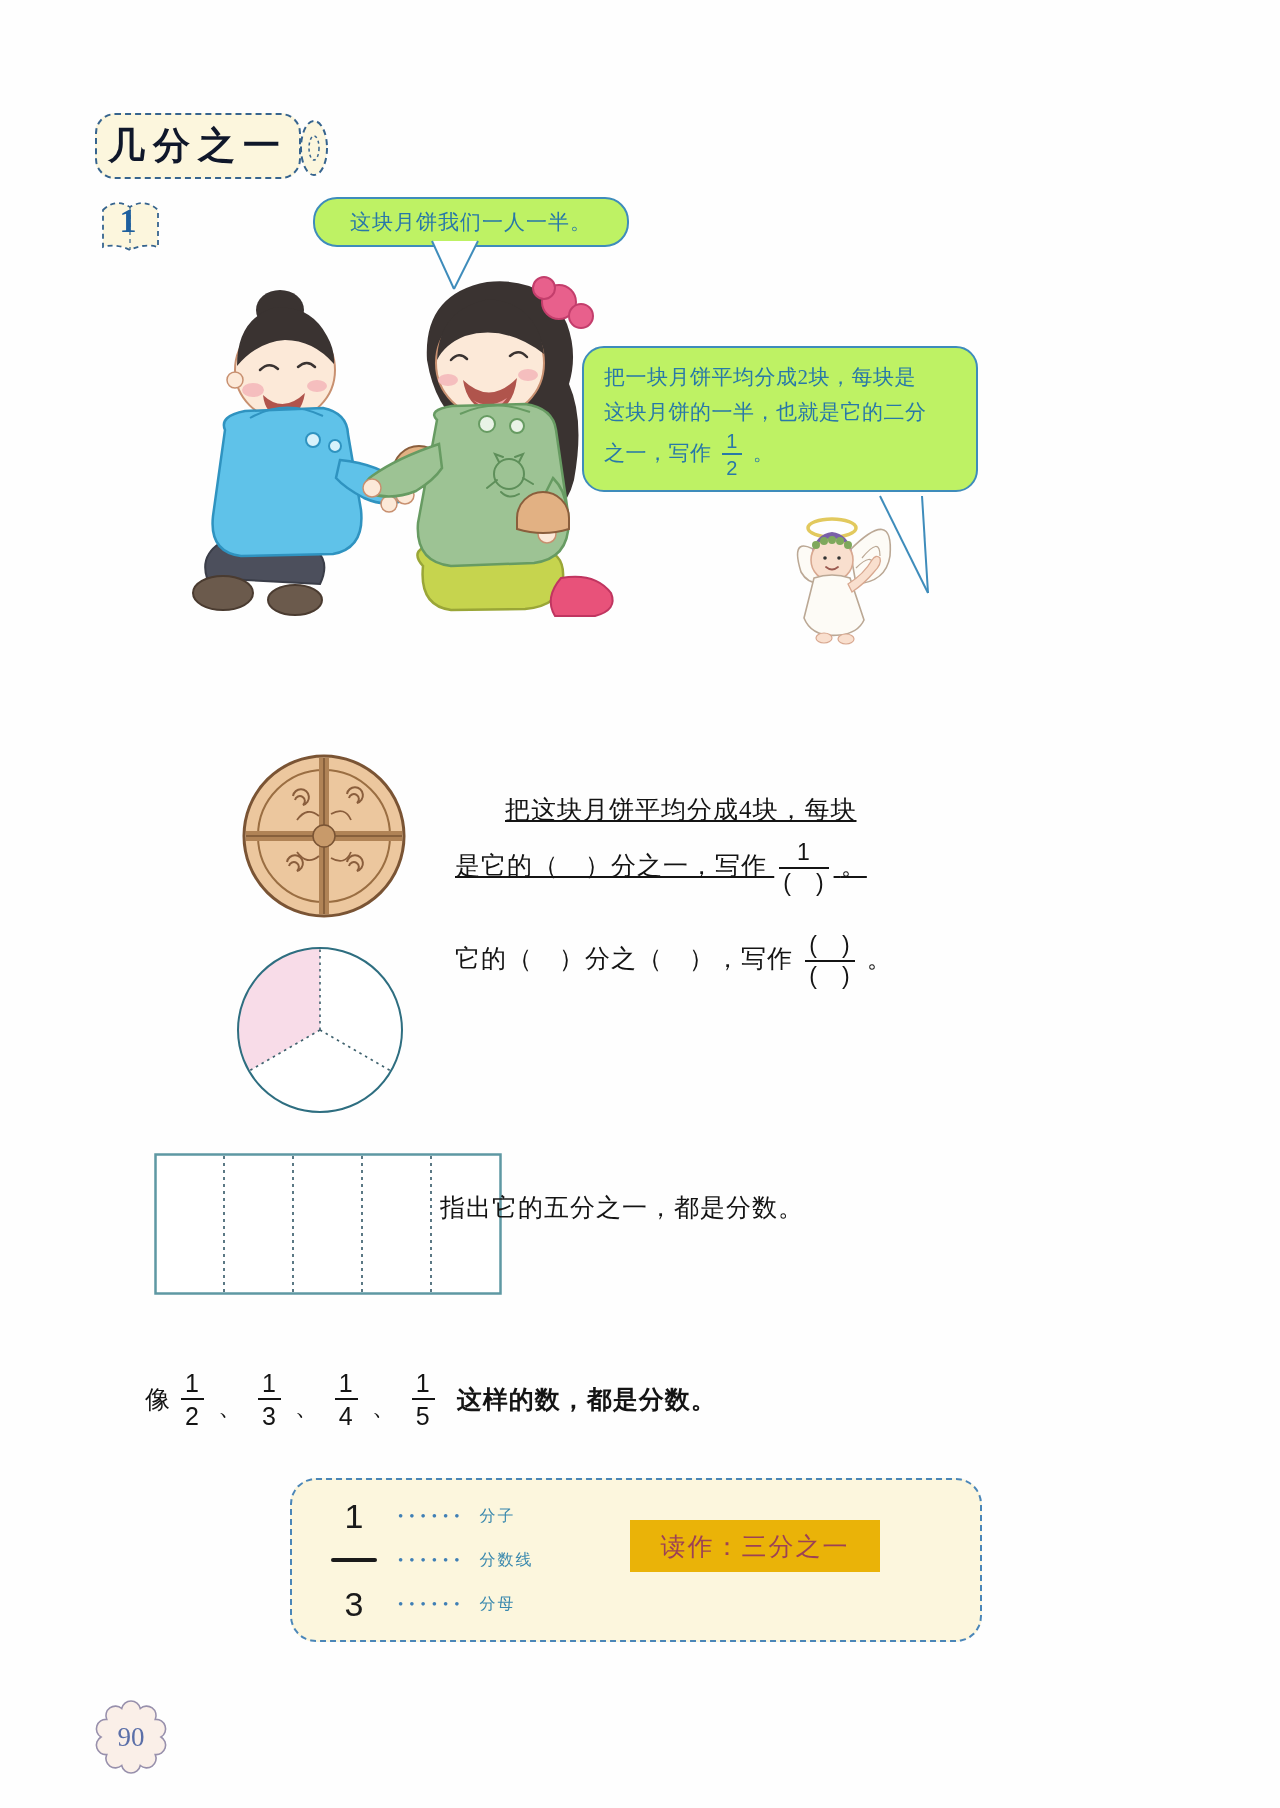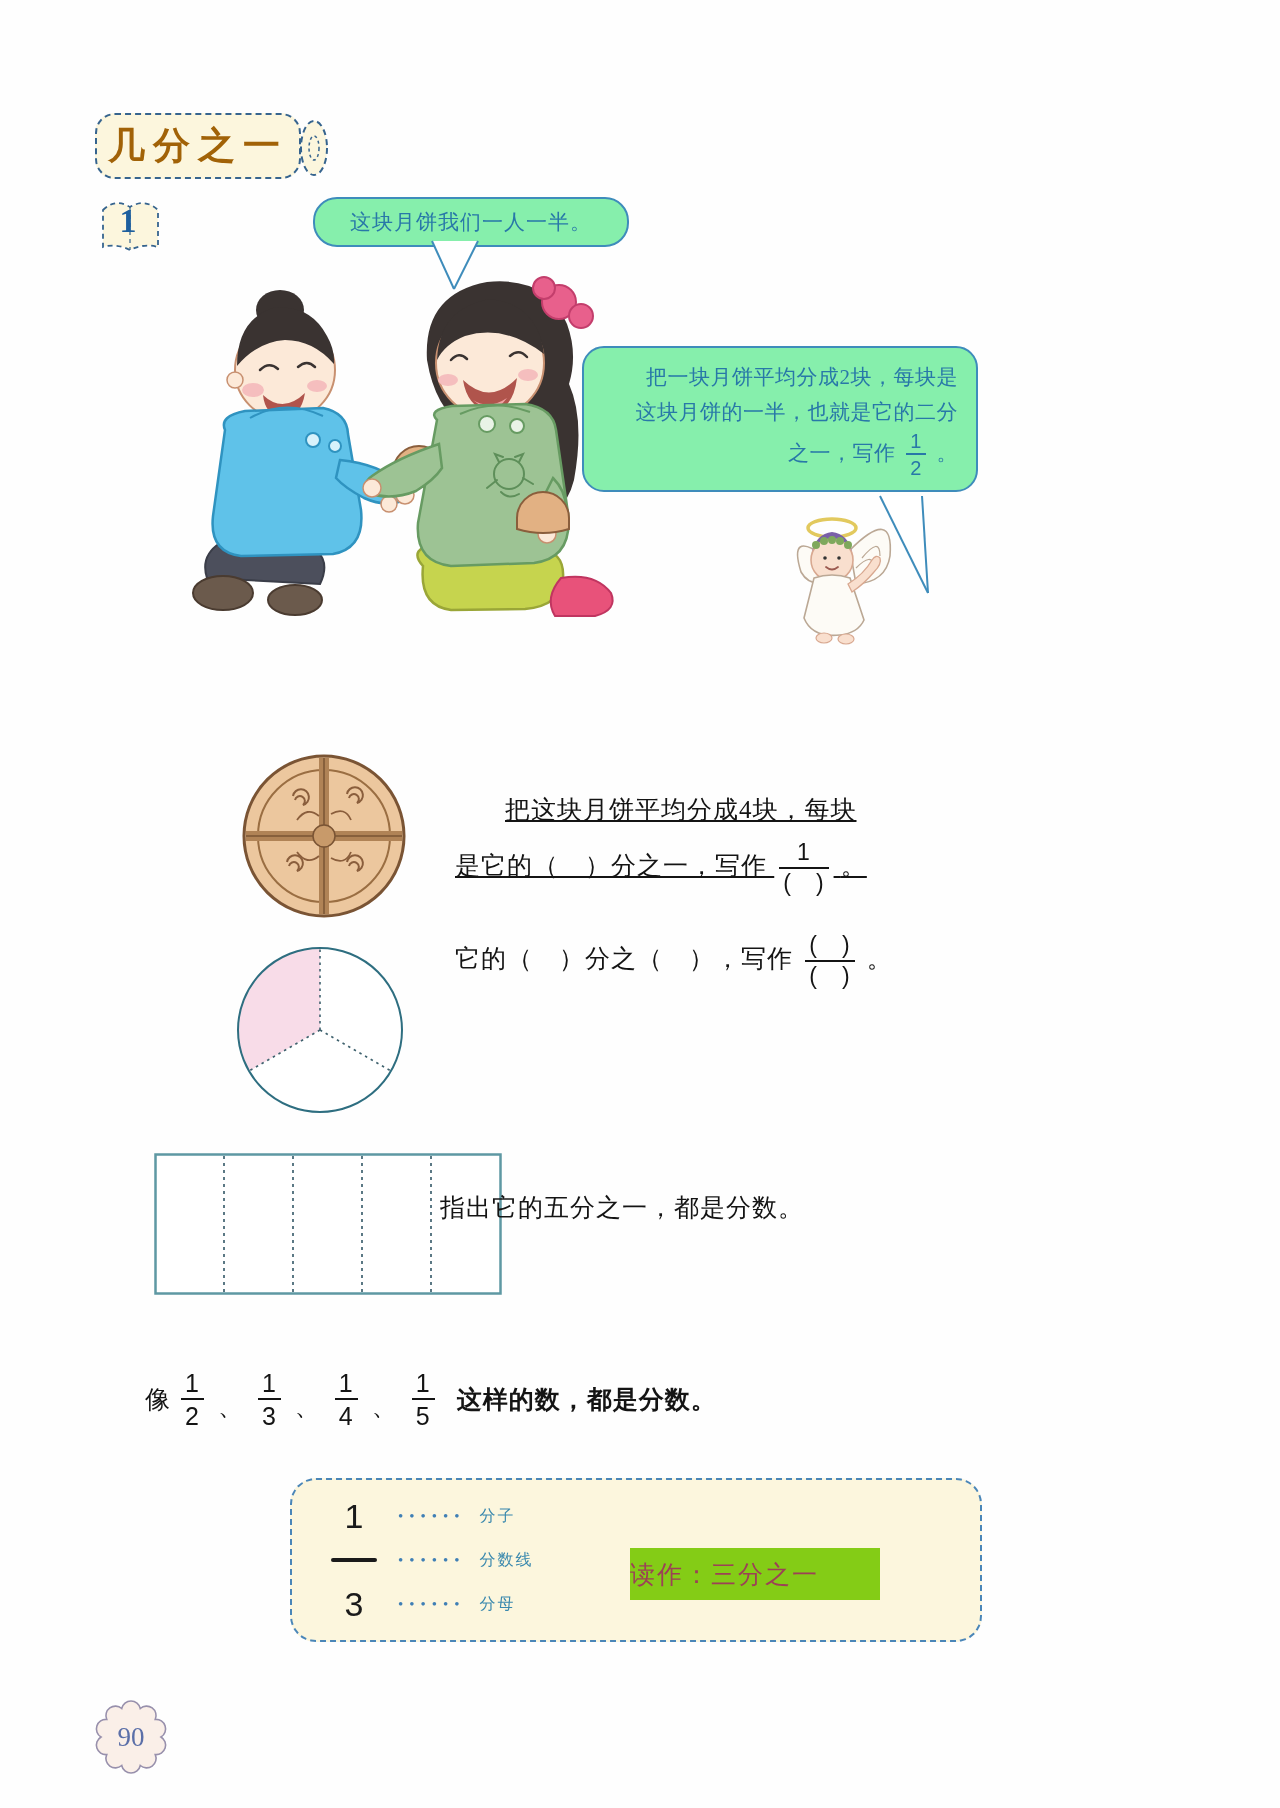--- a/index.html
+++ b/index.html
@@ -3,29 +3,29 @@
 <meta charset="utf-8">
 <style>
   html,body{margin:0;padding:0;background:#ffffff;}
   .page{position:relative;width:1280px;height:1808px;background:#fefefe;overflow:hidden;
         font-family:"Liberation Serif","DejaVu Serif",serif;color:#161616;}
 
   
   .title-box{position:absolute;left:95px;top:113px;width:202px;height:62px;
     background:#fcf6dd;border:2px dashed #36648e;border-radius:20px;
     display:flex;align-items:center;justify-content:center;
-    font-size:37px;font-weight:bold;color:#a16207;letter-spacing:8px;}
+    font-size:37px;font-weight:bold;color:#0f172a;letter-spacing:8px;}
   .title-scroll{position:absolute;left:297px;top:117px;}
 
   .lesson-badge{position:absolute;left:98px;top:194px;width:66px;height:64px;}
   .lesson-badge .num{position:absolute;left:0;top:8px;width:60px;text-align:center;
     font-size:34px;font-weight:bold;color:#1d5f9e;}
 
   
-  .bubble{position:absolute;background:#86efac;border:2px solid #3e8cbb;color:#2878a8;text-align:right;}
+  .bubble{position:absolute;background:#bef264;border:2px solid #3e8cbb;color:#2878a8;}
   .bubble1{left:313px;top:197px;width:312px;height:46px;border-radius:24px;
     display:flex;align-items:center;justify-content:center;font-size:21px;letter-spacing:1px;}
   .bubble2{left:582px;top:346px;width:396px;border-radius:22px;
     padding:12px 18px 10px 20px;box-sizing:border-box;font-size:21px;line-height:35px;letter-spacing:.5px;}
   .bubble-line{display:block;}
   .tail{position:absolute;}
 
   
   .frac{display:inline-flex;flex-direction:column;align-items:center;vertical-align:middle;
     font-family:"Liberation Sans","DejaVu Sans",sans-serif;line-height:1.12;margin:0 5px;}
@@ -54,22 +54,22 @@
   
   .def-box{position:absolute;left:290px;top:1478px;width:692px;height:164px;box-sizing:border-box;
     background:#fcf6dd;border:2px dashed #4a86b8;border-radius:26px;padding:14px 0 0 36px;}
   .def-row{display:flex;align-items:center;height:44px;}
   .def-num{width:52px;text-align:center;font-family:"Liberation Sans","DejaVu Sans",sans-serif;
     font-size:34px;color:#1a1a1a;}
   .def-bar-cell{width:52px;display:flex;justify-content:center;}
   .def-bar{width:46px;height:4px;background:#1a1a1a;border-radius:2px;}
   .def-dots{margin:0 14px 0 18px;font-size:15px;letter-spacing:6px;color:#3f7fb5;white-space:nowrap;}
   .def-label{font-size:16px;color:#3b89ae;letter-spacing:2px;}
-  .reading-box{position:absolute;left:338px;top:68px;width:250px;height:52px;background:#84cc16;
-    display:flex;align-items:center;justify-content:flex-start;font-size:25px;color:#9c4156;letter-spacing:2px;}
+  .reading-box{position:absolute;left:338px;top:40px;width:250px;height:52px;background:#eab308;
+    display:flex;align-items:center;justify-content:center;font-size:25px;color:#9c4156;letter-spacing:2px;}
 
   
   .page-badge{position:absolute;left:92px;top:1698px;}
 </style>
 </head>
 <body>
 
 <div class="page">
 
   <div class="title-box">

